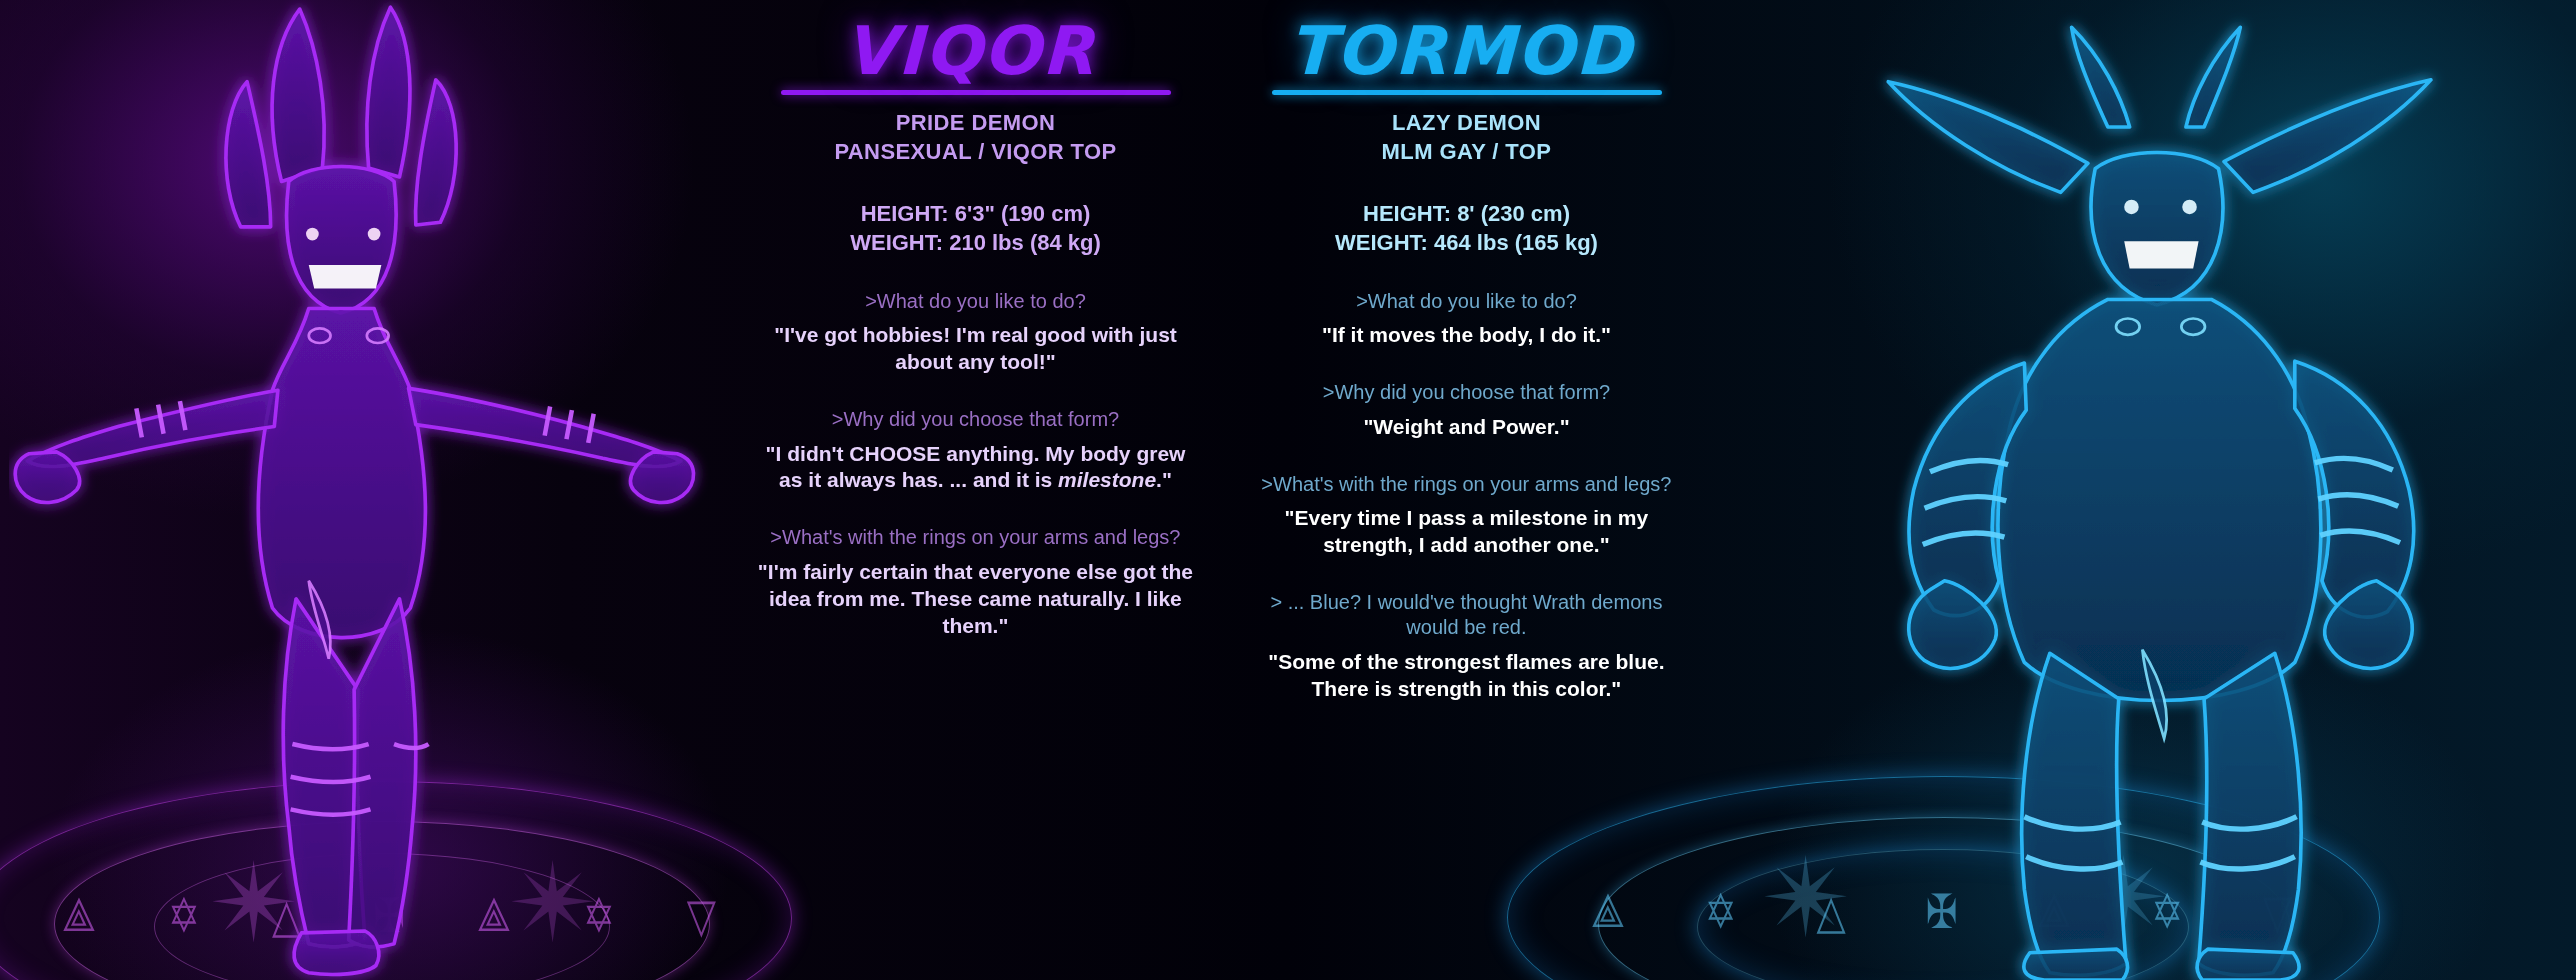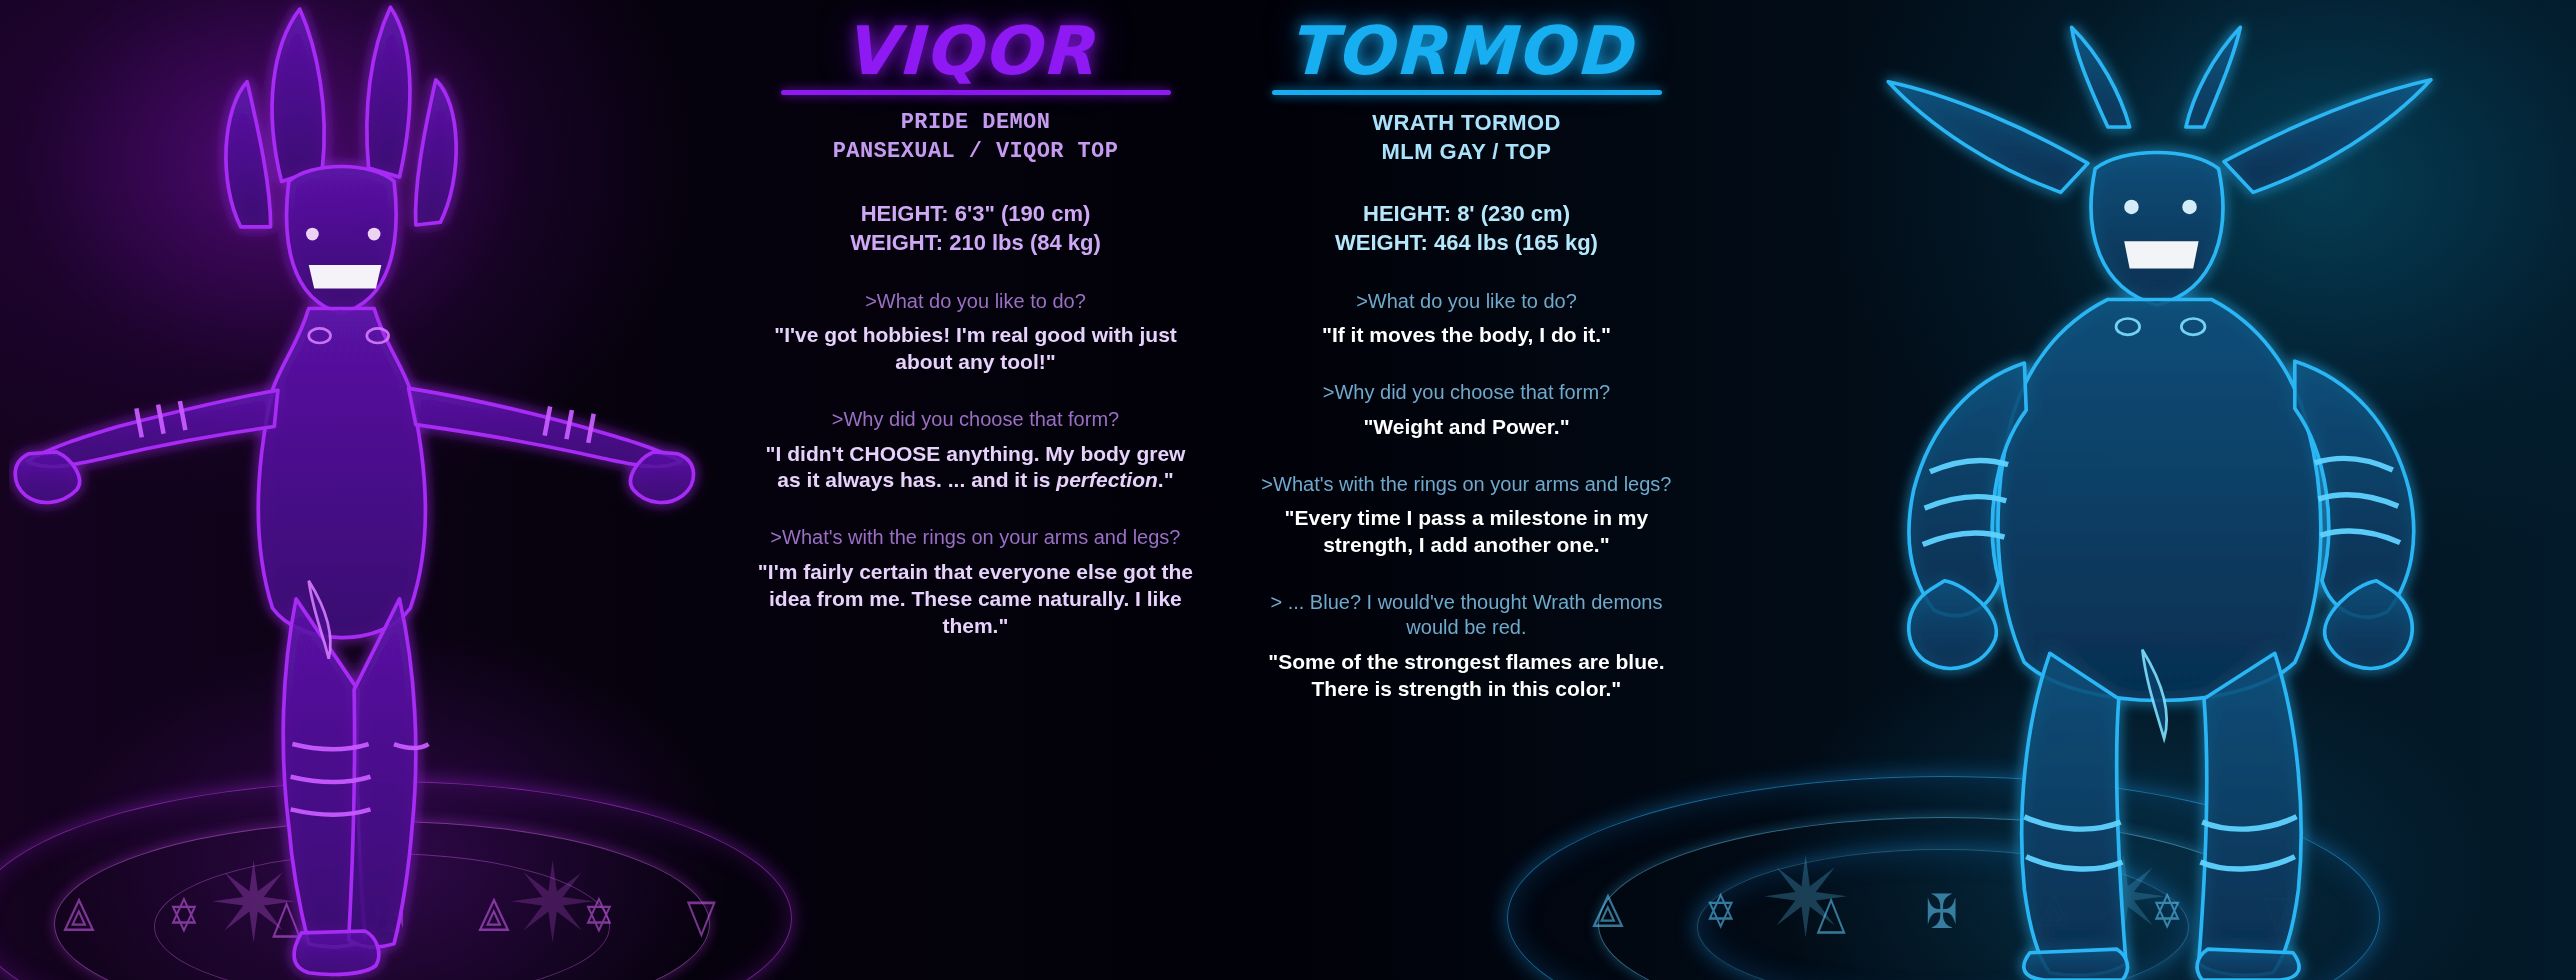--- a/index.html
+++ b/index.html
@@ -143,21 +143,21 @@
   .rule-viqor  { background: #8f19f2; box-shadow: 0 0 11px rgba(143,25,242,0.8); }
   .rule-tormod { background: #17aef2; box-shadow: 0 0 11px rgba(23,174,242,0.8); }
 
   .subtitle {
     font-size: 22px;
     font-weight: bold;
     line-height: 1.32;
     margin: 0;
     letter-spacing: 0.4px;
   }
-  .sub-viqor  { color: #c49bf0; font-family: Liberation Mono, monospace; }
+  .sub-viqor  { color: #c49bf0; }
   .sub-tormod { color: #a9e3fb; }
 
   .stats {
     font-size: 22px;
     font-weight: bold;
     line-height: 1.34;
     margin-top: 33px;
   }
   .stats-viqor  { color: #cfa9f5; }
   .stats-tormod { color: #b6e8fc; }
@@ -342,34 +342,34 @@
       <div>WEIGHT: 210 lbs (84 kg)</div>
     </div>
 
     <div class="qa">
       <p class="q q-viqor">&gt;What do you like to do?</p>
       <p class="a a-viqor">"I've got hobbies! I'm real good with just about any tool!"</p>
     </div>
 
     <div class="qa">
       <p class="q q-viqor">&gt;Why did you choose that form?</p>
-      <p class="a a-viqor"><span>"I didn't CHOOSE anything. My body grew as it always has. ... and it is </span><em>perfection</em><span>."</span></p>
+      <p class="a a-viqor"><span>"I didn't CHOOSE anything. My body grew as it always has. ... and it is </span><em>milestone</em><span>."</span></p>
     </div>
 
     <div class="qa wide">
       <p class="q q-viqor">&gt;What's with the rings on your arms and legs?</p>
       <p class="a a-viqor">"I'm fairly certain that everyone else got the idea from me. These came naturally. I like them."</p>
     </div>
   </div>
 
   <div class="col col-tormod">
     <div class="name name-tormod">TORMOD</div>
     <div class="rule rule-tormod"></div>
     <div class="subtitle sub-tormod">
-      <div>WRATH TORMOD</div>
+      <div>LAZY DEMON</div>
       <div>MLM GAY /  TOP</div>
     </div>
     <div class="stats stats-tormod">
       <div>HEIGHT: 8' (230 cm)</div>
       <div>WEIGHT: 464 lbs (165 kg)</div>
     </div>
 
     <div class="qa">
       <p class="q q-tormod">&gt;What do you like to do?</p>
       <p class="a a-tormod">"If it moves the body, I do it."</p>

